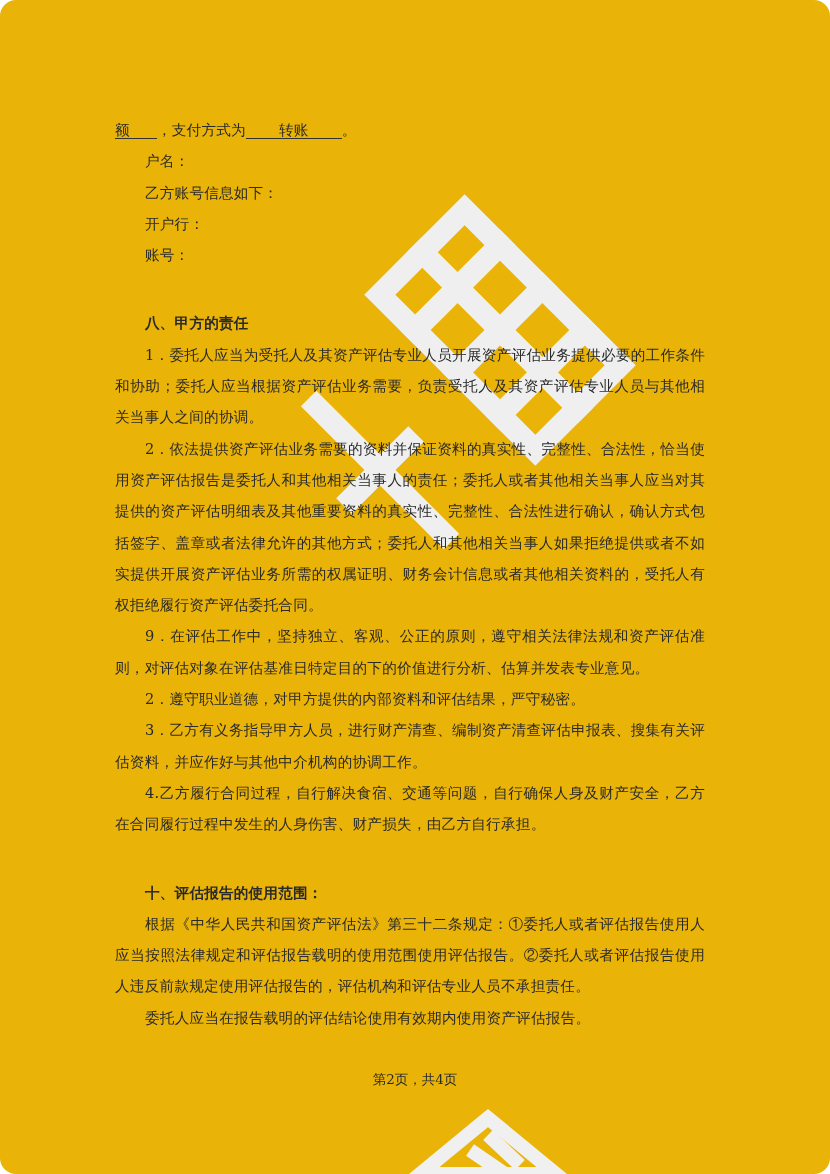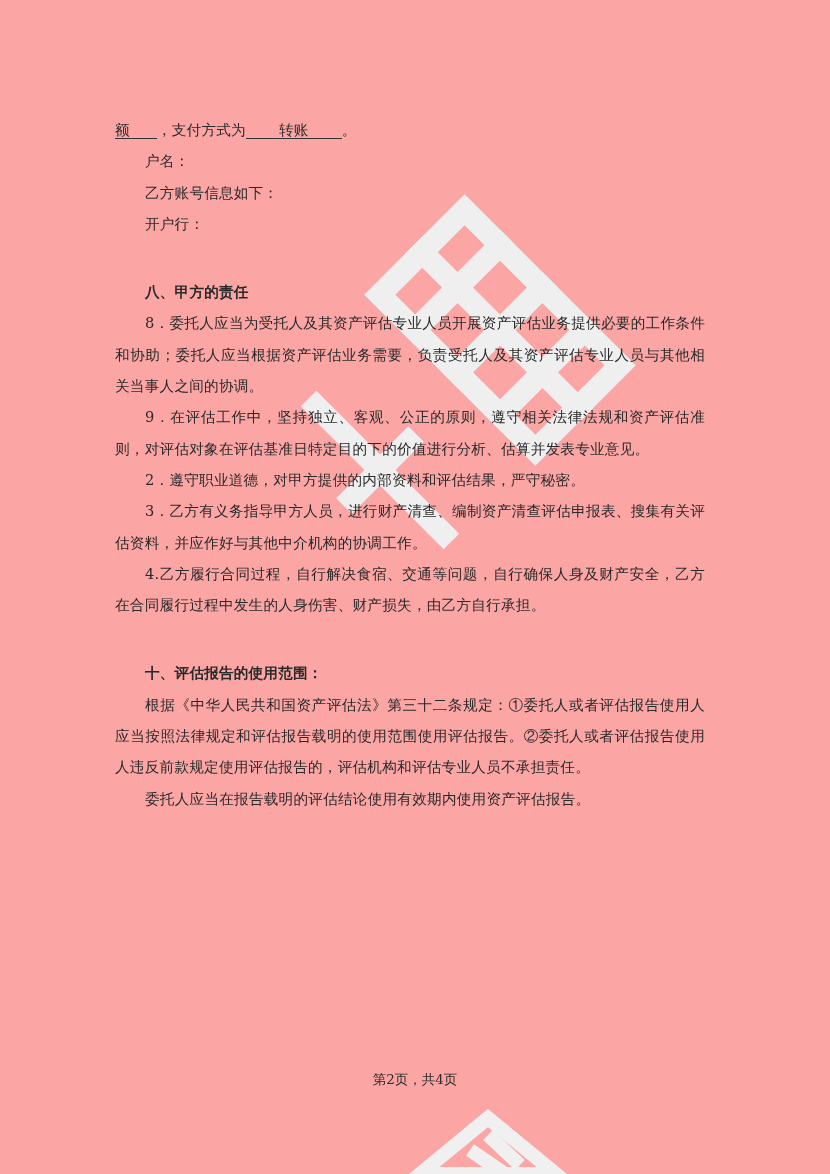--- a/index.html
+++ b/index.html
@@ -13,21 +13,22 @@
       position: relative;
       overflow: hidden;
       font-family: "DejaVu Serif", "Liberation Serif", serif;
       color: #2a2a2a;
     }
     .page {
       position: absolute;
       left: 0; top: 0;
       width: 830px;
       height: 1174px;
-      background: #fca5a5;
+      background: #eab308;
+      border-radius: 16px;
     }
     .watermark {
       position: absolute;
       left: 0; top: 0;
       width: 830px;
       height: 1174px;
       pointer-events: none;
       z-index: 0;
     }
     .content {
@@ -109,24 +110,26 @@
 
   <div class="content">
 
     <div class="line">
       <span class="ul" style="width:42px;text-align:left;"><span>额</span></span><span>，支付方式为</span><span class="ul" style="width:96px;">转账</span><span>。</span>
     </div>
 
     <div class="line indent">户名：</div>
     <div class="line indent">乙方账号信息如下：</div>
     <div class="line indent">开户行：</div>
+    <div class="line indent">账号：</div>
 
 
     <div class="heading">八、甲方的责任</div>
-    <div class="para">8．委托人应当为受托人及其资产评估专业人员开展资产评估业务提供必要的工作条件和协助；委托人应当根据资产评估业务需要，负责受托人及其资产评估专业人员与其他相关当事人之间的协调。</div>
+    <div class="para">1．委托人应当为受托人及其资产评估专业人员开展资产评估业务提供必要的工作条件和协助；委托人应当根据资产评估业务需要，负责受托人及其资产评估专业人员与其他相关当事人之间的协调。</div>
+    <div class="para">2．依法提供资产评估业务需要的资料并保证资料的真实性、完整性、合法性，恰当使用资产评估报告是委托人和其他相关当事人的责任；委托人或者其他相关当事人应当对其提供的资产评估明细表及其他重要资料的真实性、完整性、合法性进行确认，确认方式包括签字、盖章或者法律允许的其他方式；委托人和其他相关当事人如果拒绝提供或者不如实提供开展资产评估业务所需的权属证明、财务会计信息或者其他相关资料的，受托人有权拒绝履行资产评估委托合同。</div>
 
     <div class="para">9．在评估工作中，坚持独立、客观、公正的原则，遵守相关法律法规和资产评估准则，对评估对象在评估基准日特定目的下的价值进行分析、估算并发表专业意见。</div>
     <div class="para">2．遵守职业道德，对甲方提供的内部资料和评估结果，严守秘密。</div>
     <div class="para">3．乙方有义务指导甲方人员，进行财产清查、编制资产清查评估申报表、搜集有关评估资料，并应作好与其他中介机构的协调工作。</div>
     <div class="para">4.乙方履行合同过程，自行解决食宿、交通等问题，自行确保人身及财产安全，乙方在合同履行过程中发生的人身伤害、财产损失，由乙方自行承担。</div>
 
     <div class="heading">十、评估报告的使用范围：</div>
     <div class="para">根据《中华人民共和国资产评估法》第三十二条规定：①委托人或者评估报告使用人应当按照法律规定和评估报告载明的使用范围使用评估报告。②委托人或者评估报告使用人违反前款规定使用评估报告的，评估机构和评估专业人员不承担责任。</div>
     <div class="para">委托人应当在报告载明的评估结论使用有效期内使用资产评估报告。</div>
   </div>

